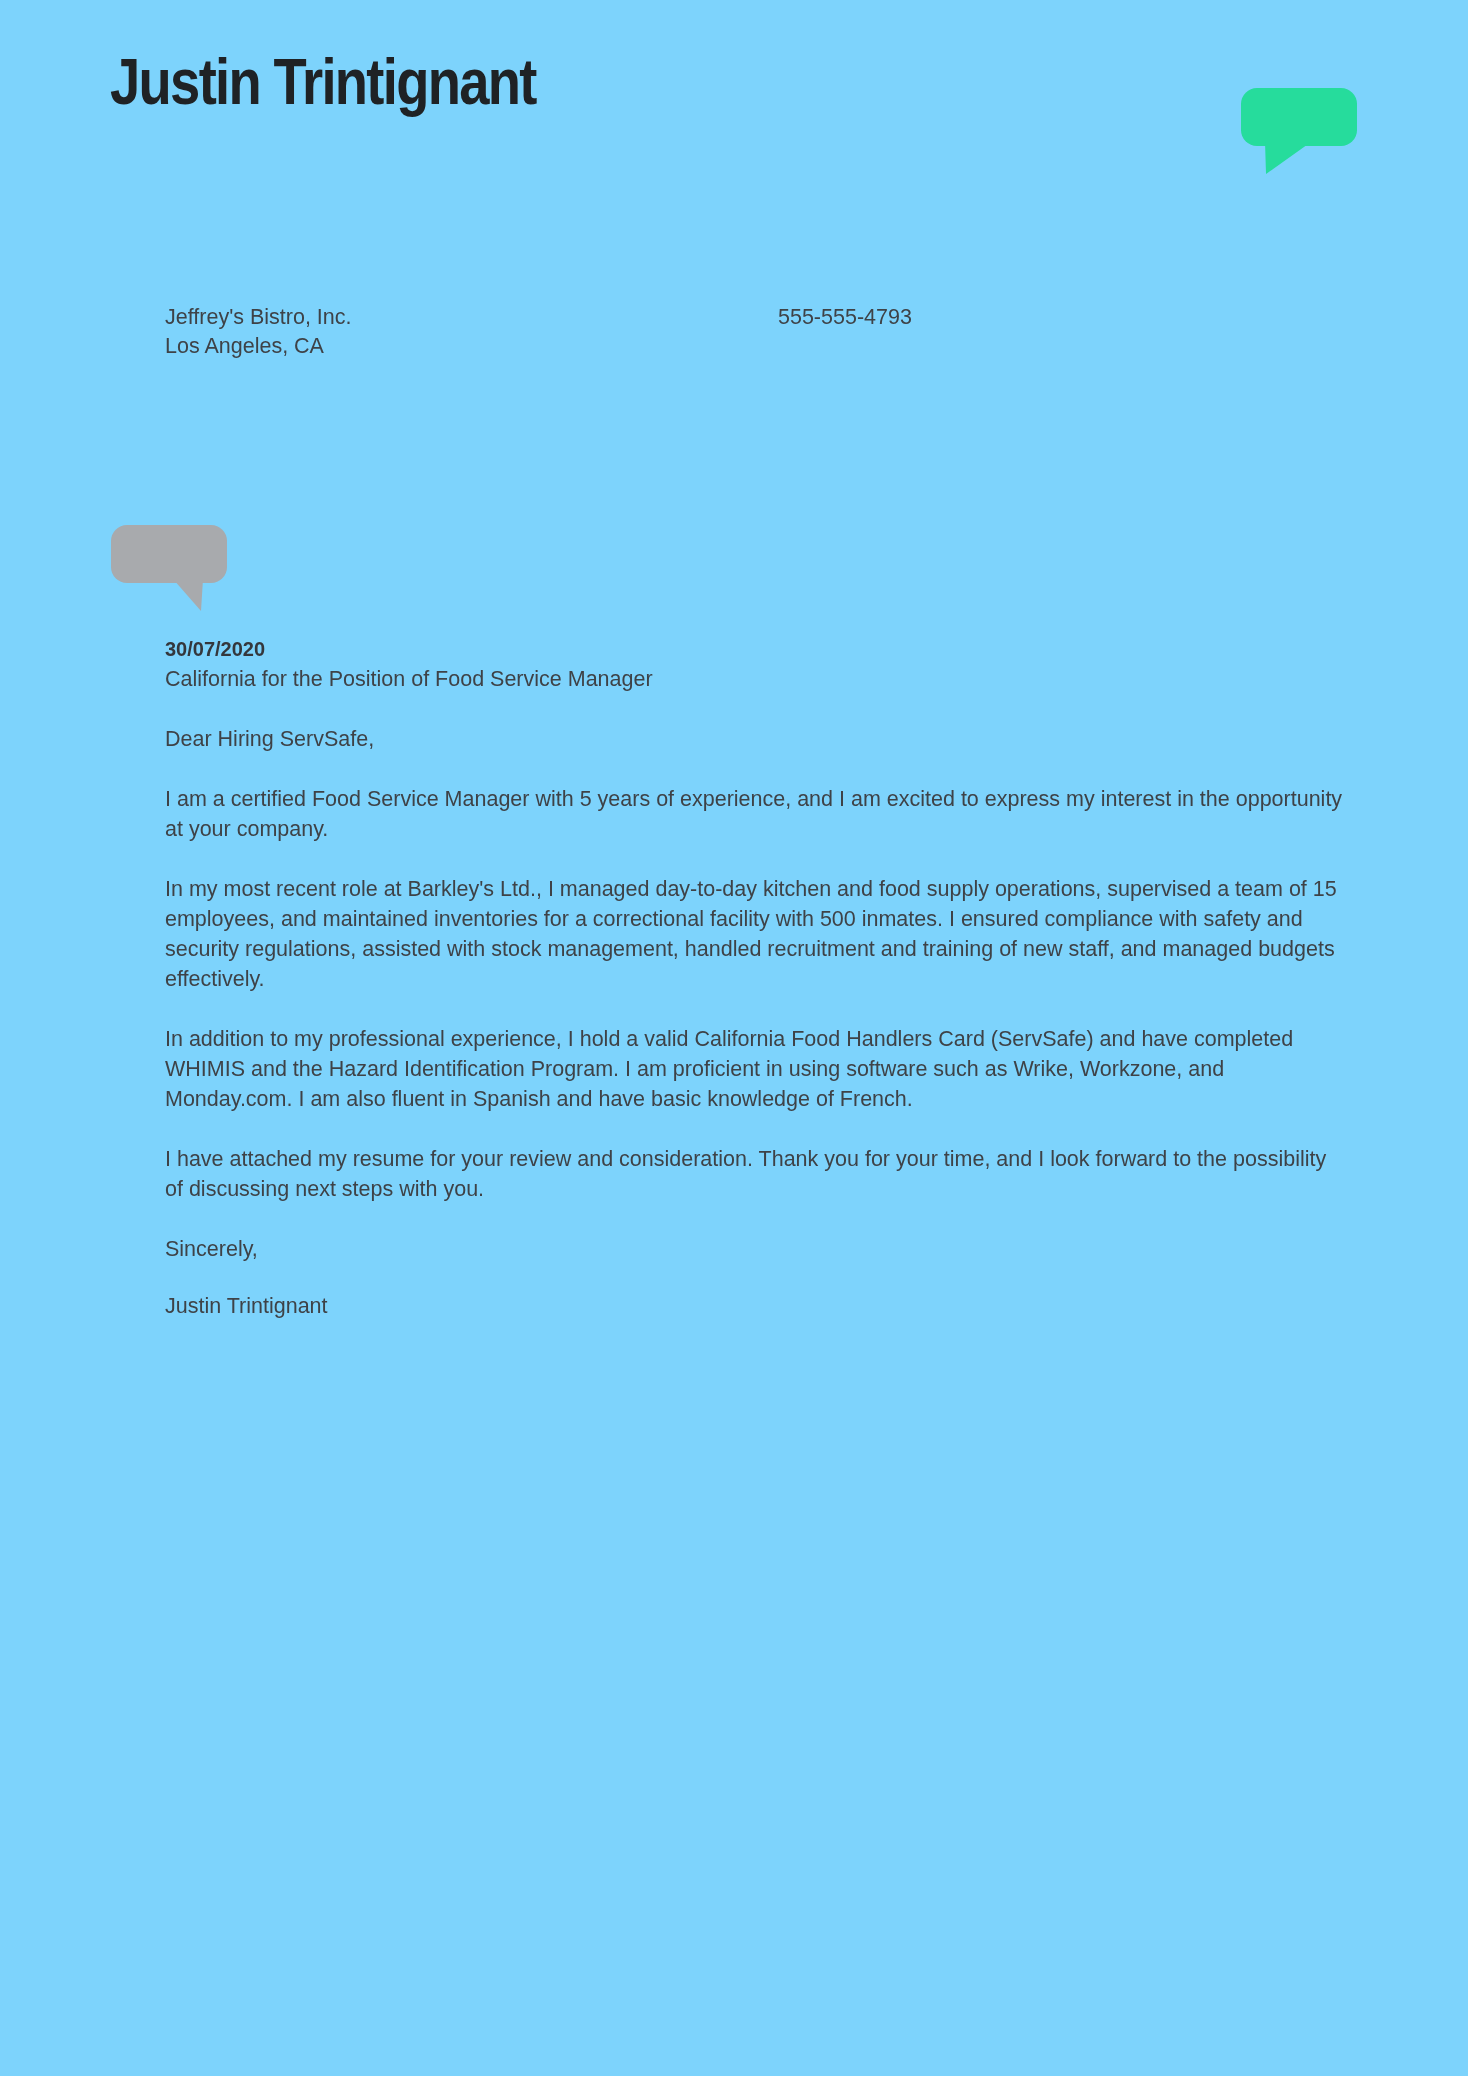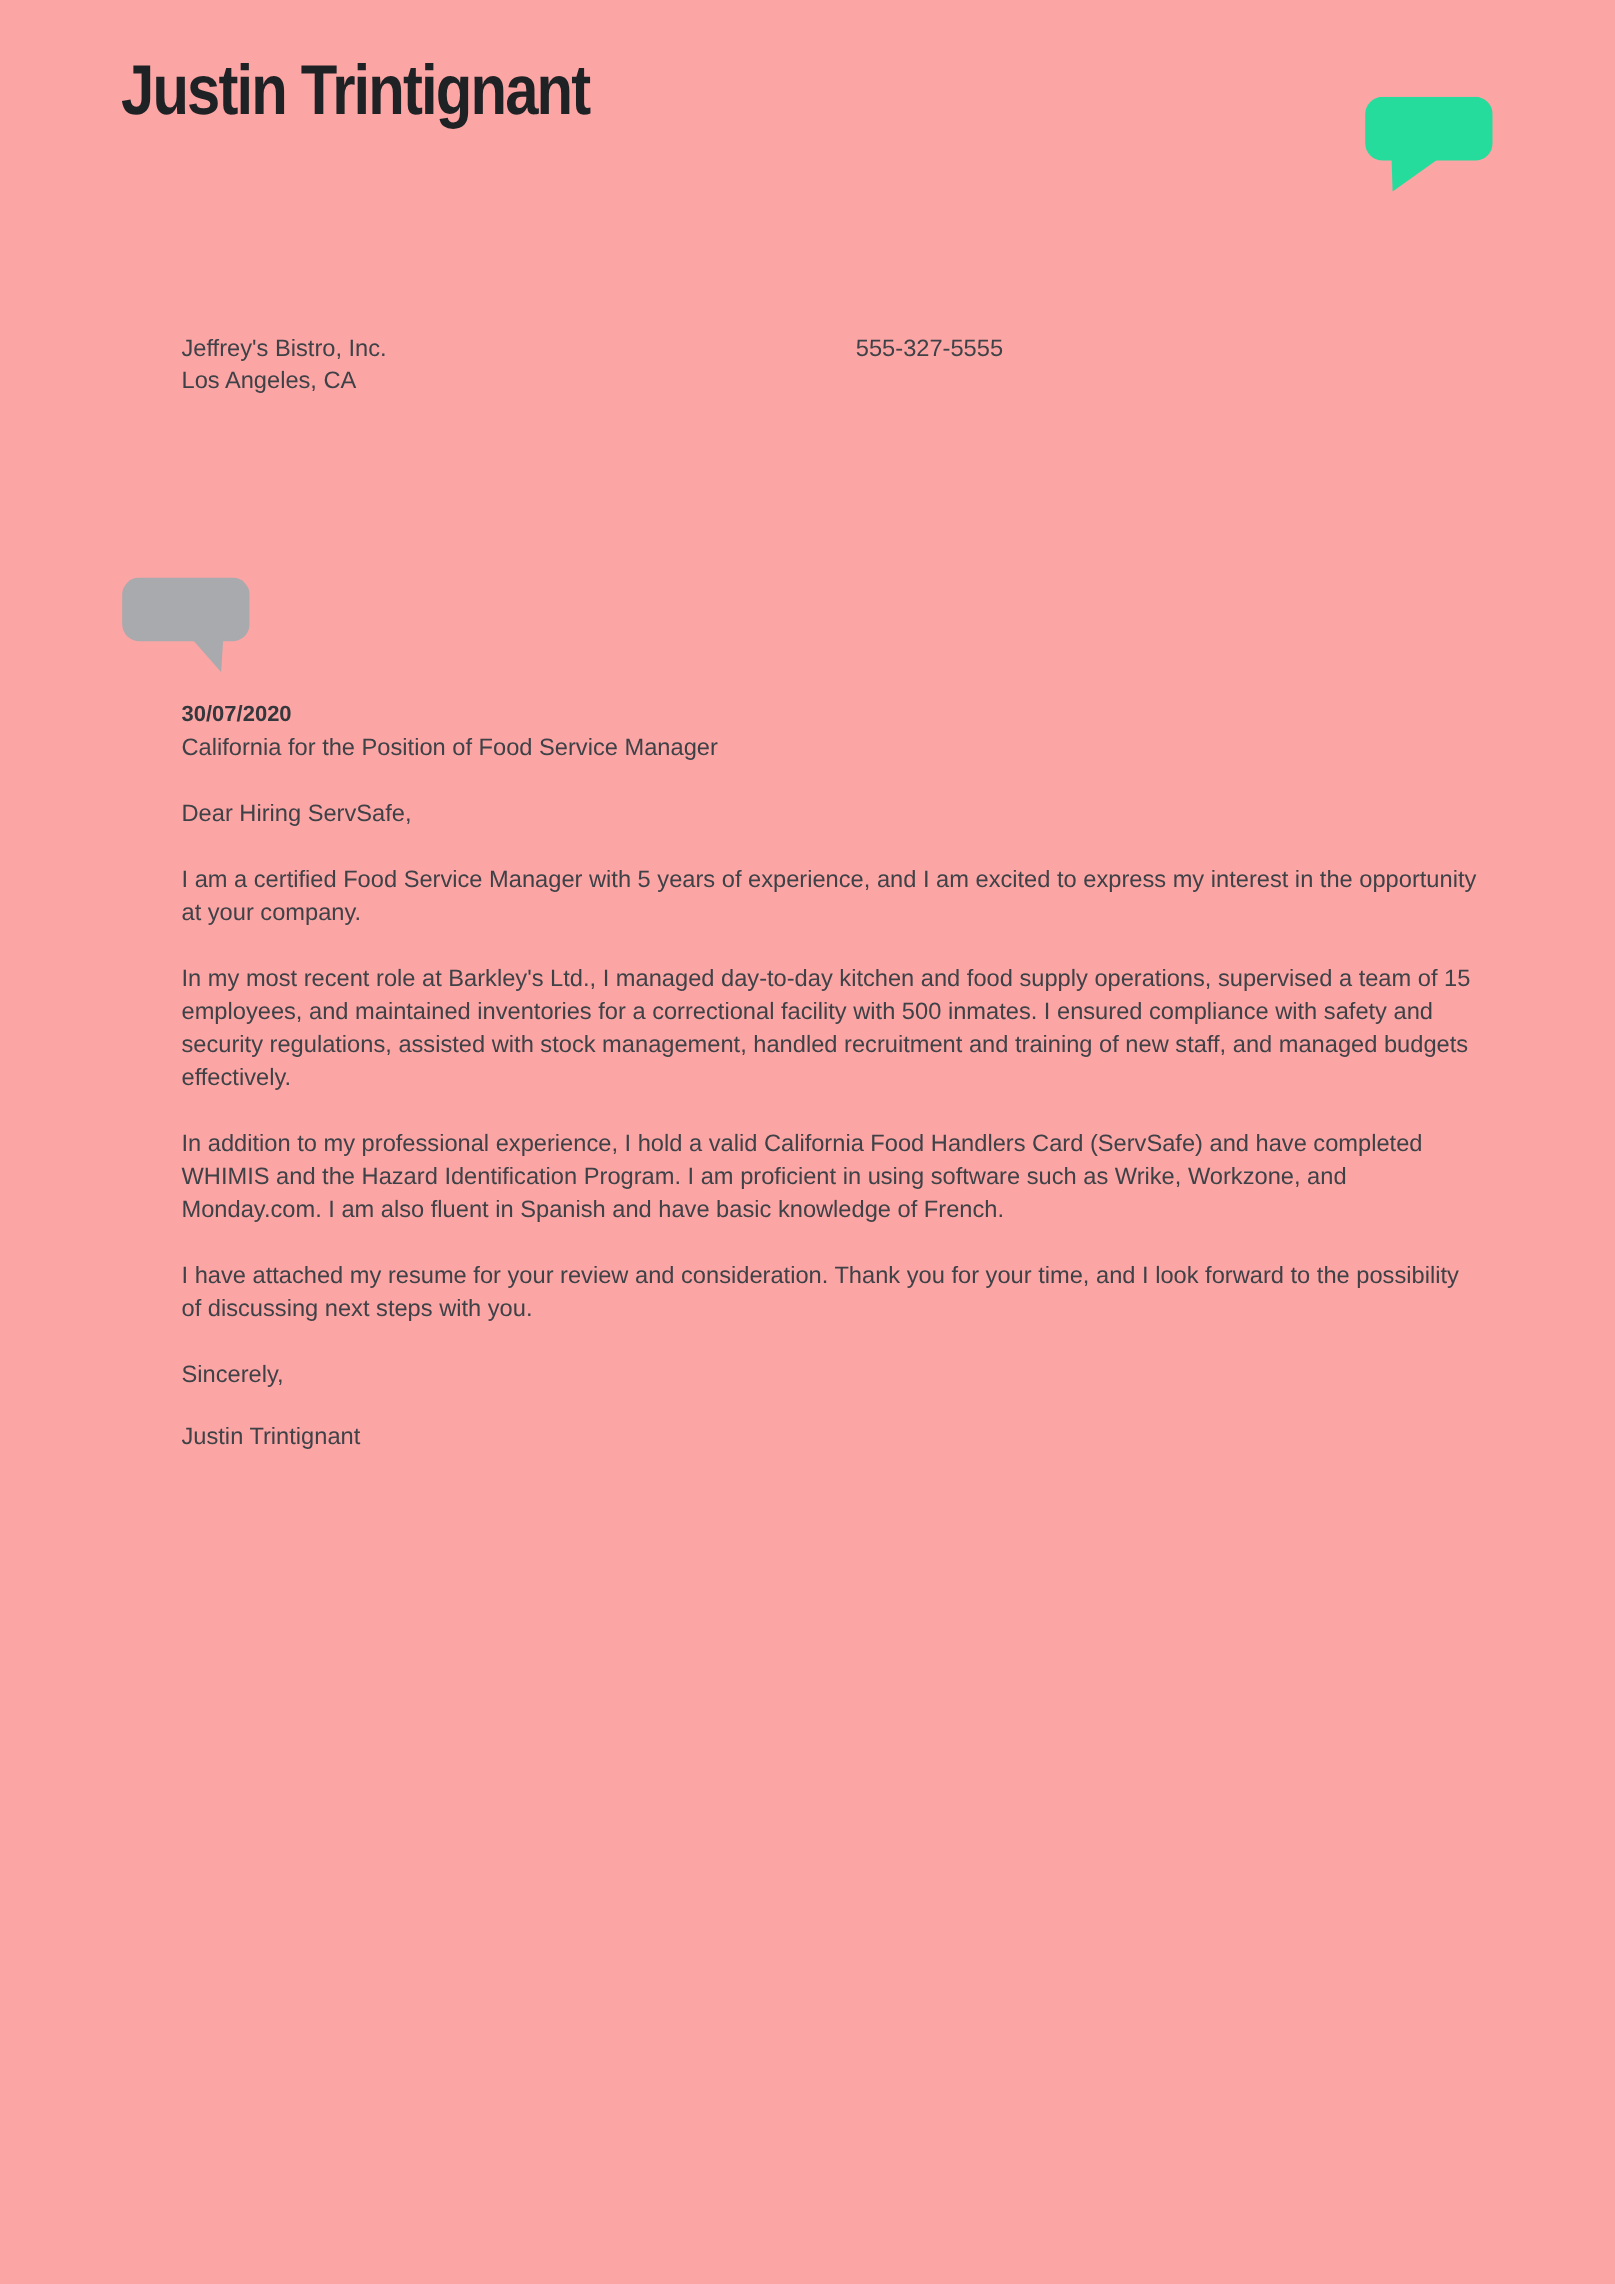--- a/index.html
+++ b/index.html
@@ -1,21 +1,21 @@
 <!DOCTYPE html>
 <html><head>
 <meta charset="utf-8">
 <style>
   * { margin: 0; padding: 0; box-sizing: border-box; }
   html, body { background: #e8e8e8; }
   .page {
     position: relative;
     width: 1468px;
     height: 2076px;
-    background: #fca5a5;
+    background: #7dd3fc;
     margin: 0 auto;
     font-family: "Liberation Sans", sans-serif;
     overflow: hidden;
   }
   .name {
     position: absolute;
     left: 110px;
     top: 50px;
     font-size: 64px;
     line-height: 1.0;
@@ -82,21 +82,21 @@
     <rect x="0" y="0" width="116" height="58" rx="16" fill="#26dc9c"></rect>
     <polygon points="24,54 70,54 25,86" fill="#26dc9c"></polygon>
   </svg>
 
   <div class="contact">
     <div class="contact-col-left">
       <div>Jeffrey's Bistro, Inc.</div>
       <div>Los Angeles, CA</div>
     </div>
     <div class="contact-col-right">
-      <div>555-327-5555</div>
+      <div>555-555-4793</div>
     </div>
   </div>
 
   <svg class="bubble-gray" viewBox="0 0 116 86">
     <rect x="0" y="0" width="116" height="58" rx="16" fill="#a8aaad"></rect>
     <polygon points="62,54 92,54 90,86" fill="#a8aaad"></polygon>
   </svg>
 
   <div class="letter">
     <div class="date">30/07/2020</div>

